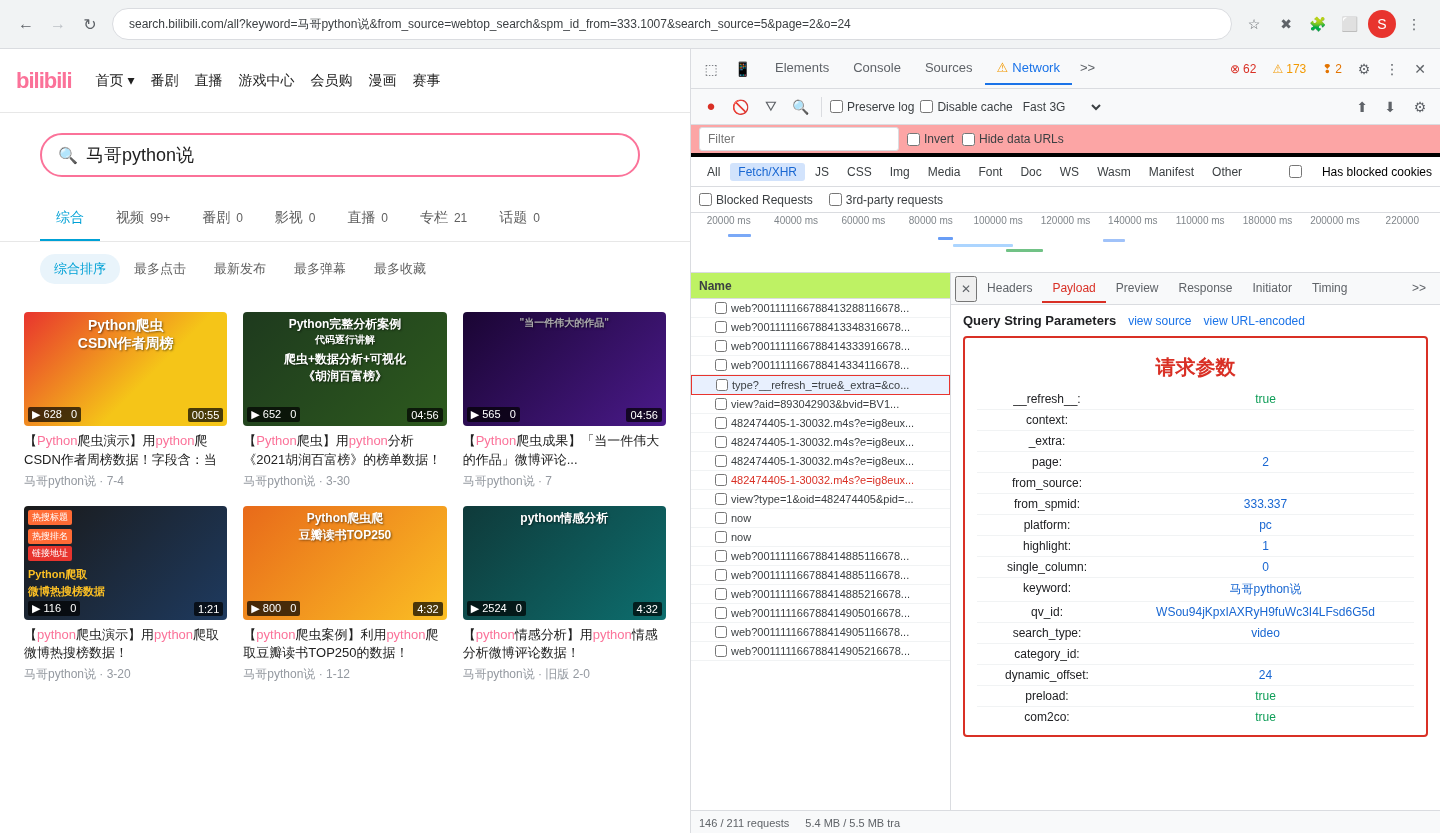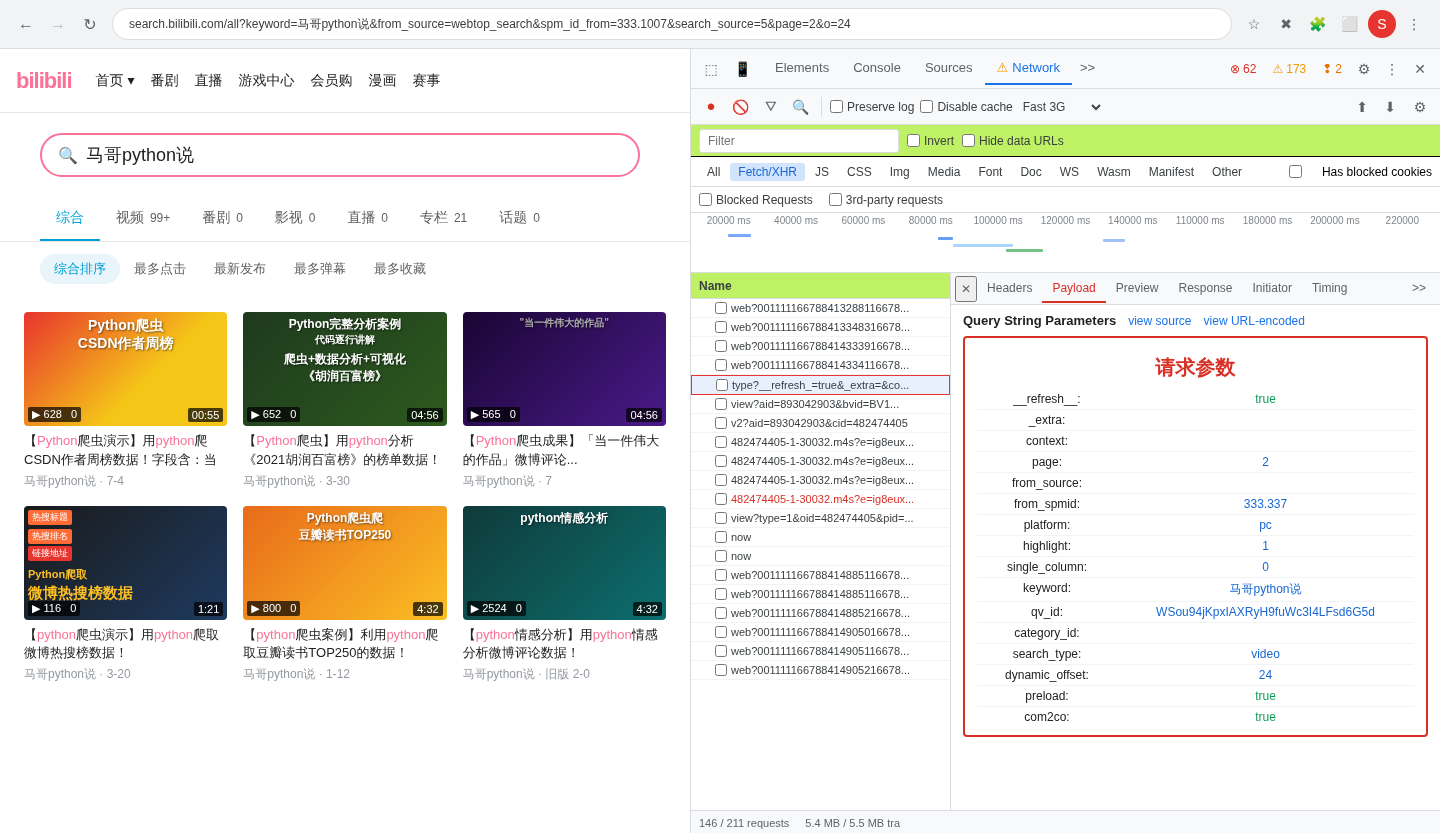--- a/index.html
+++ b/index.html
@@ -64,21 +64,21 @@
     .nt-btn { width: 24px; height: 24px; border: none; background: none; cursor: pointer; display: flex; align-items: center; justify-content: center; font-size: 14px; border-radius: 3px; color: #5f6368; }
     .nt-btn.active { color: #d93025; }
     .nt-separator { width: 1px; height: 20px; background: #dadce0; margin: 0 2px; }
     .preserve-log-area { display: flex; align-items: center; gap: 4px; font-size: 12px; color: #3c4043; }
     .preserve-log-area input { cursor: pointer; }
     .disable-cache-area { display: flex; align-items: center; gap: 4px; font-size: 12px; color: #3c4043; }
     .throttle-select { font-size: 12px; color: #3c4043; border: none; background: none; cursor: pointer; }
     .nt-upload-btn { color: #5f6368; font-size: 14px; padding: 2px; }
 
     
-    .filter-bar { display: flex; align-items: center; padding: 4px 8px; height: 32px; border-bottom: 1px solid #000000; gap: 8px; background: #bef264; }
+    .filter-bar { display: flex; align-items: center; padding: 4px 8px; height: 32px; border-bottom: 4px solid #000000; gap: 8px; background: #fca5a5; }
     .filter-input { flex: 1; border: 1px solid #dadce0; border-radius: 3px; padding: 2px 8px; font-size: 12px; max-width: 200px; height: 24px; }
     .invert-area { display: flex; align-items: center; gap: 4px; font-size: 12px; color: #3c4043; }
     .hide-urls-area { display: flex; align-items: center; gap: 4px; font-size: 12px; color: #3c4043; }
 
     
     .type-filter-bar { display: flex; align-items: center; padding: 4px 8px; height: 30px; border-bottom: 1px solid #dadce0; background: #fff; gap: 2px; }
     .type-btn { padding: 2px 8px; font-size: 12px; color: #3c4043; cursor: pointer; border-radius: 3px; border: none; background: none; white-space: nowrap; }
     .type-btn.active { background: #d2e3fc; color: #1967d2; }
     .has-blocked { margin-left: auto; display: flex; align-items: center; gap: 20px; font-size: 12px; padding-left: 36px; }
 
@@ -264,21 +264,21 @@
         <div class="video-meta">马哥python说 · 7</div>
       </div>
 
       <div class="video-card">
         <div class="video-thumb thumb-bg-4">
           <div style="display:flex;flex-direction:column;align-items:flex-start;padding:4px;gap:2px;">
             <div style="background:#ff6b35;color:#fff;font-size:9px;padding:1px 4px;border-radius:2px;">热搜标题</div>
             <div style="background:#ff6b35;color:#fff;font-size:9px;padding:1px 4px;border-radius:2px;margin-top:2px;">热搜排名</div>
             <div style="background:#e8342e;color:#fff;font-size:9px;padding:1px 4px;border-radius:2px;">链接地址</div>
             <div style="color:#fbbf24;font-size:11px;font-weight:bold;margin-top:4px;">Python爬取</div>
-            <div style="color:#fbbf24;font-size:15px;font-weight:bold;">微博热搜榜数据</div>
+            <div style="color:#fbbf24;font-size:11px;font-weight:bold;">微博热搜榜数据</div>
           </div>
           <div class="video-duration">1:21</div>
           <div class="video-views">▶ 116 &nbsp; 0</div>
         </div>
         <div class="video-title">
           【<span style="color:#fb7299;">python</span>爬虫演示】用<span style="color:#fb7299;">python</span>爬取微博热搜榜数据！
         </div>
         <div class="video-meta">马哥python说 · 3-20</div>
       </div>
 
@@ -463,24 +463,20 @@
         <div class="req-item selected" style="border:1px solid #e8342e;">
             <input type="checkbox" class="req-checkbox" style="">
             <span class="req-text">type?__refresh_=true&amp;_extra=&amp;co...</span>
           </div>
         <div class="req-item">
             <input type="checkbox" class="req-checkbox" style="">
             <span class="req-text">view?aid=893042903&amp;bvid=BV1...</span>
           </div>
         <div class="req-item">
             <input type="checkbox" class="req-checkbox" style="">
-            <span class="req-text">v2?aid=893042903&amp;cid=482474405</span>
-          </div>
-        <div class="req-item">
-            <input type="checkbox" class="req-checkbox" style="">
             <span class="req-text">482474405-1-30032.m4s?e=ig8eux...</span>
           </div>
         <div class="req-item">
             <input type="checkbox" class="req-checkbox" style="">
             <span class="req-text">482474405-1-30032.m4s?e=ig8eux...</span>
           </div>
         <div class="req-item">
             <input type="checkbox" class="req-checkbox" style="">
             <span class="req-text">482474405-1-30032.m4s?e=ig8eux...</span>
           </div>
@@ -548,28 +544,28 @@
 
           <div class="params-box">
 
             <div class="req-params-label">请求参数</div>
 
             <div class="param-row">
               <span class="param-key">__refresh__:</span>
               <span class="param-value bool-val">true</span>
             </div>
             <div class="param-row">
+              <span class="param-key">context:</span>
+              <span class="param-value"></span>
+            </div>
+            <div class="param-row">
               <span class="param-key">_extra:</span>
               <span class="param-value"></span>
             </div>
             <div class="param-row">
-              <span class="param-key">context:</span>
-              <span class="param-value"></span>
-            </div>
-            <div class="param-row">
               <span class="param-key">page:</span>
               <span class="param-value">2</span>
             </div>
             <div class="param-row">
               <span class="param-key">from_source:</span>
               <span class="param-value"></span>
             </div>
             <div class="param-row">
               <span class="param-key">from_spmid:</span>
               <span class="param-value">333.337</span>
@@ -588,26 +584,26 @@
             </div>
             <div class="param-row">
               <span class="param-key">keyword:</span>
               <span class="param-value">马哥python说</span>
             </div>
             <div class="param-row">
               <span class="param-key">qv_id:</span>
               <span class="param-value">WSou94jKpxIAXRyH9fuWc3I4LFsd6G5d</span>
             </div>
             <div class="param-row">
+              <span class="param-key">search_type:</span>
+              <span class="param-value">video</span>
+            </div>
+            <div class="param-row">
               <span class="param-key">category_id:</span>
               <span class="param-value"></span>
-            </div>
-            <div class="param-row">
-              <span class="param-key">search_type:</span>
-              <span class="param-value">video</span>
             </div>
             <div class="param-row">
               <span class="param-key">dynamic_offset:</span>
               <span class="param-value">24</span>
             </div>
             <div class="param-row">
               <span class="param-key">preload:</span>
               <span class="param-value bool-val">true</span>
             </div>
             <div class="param-row">

